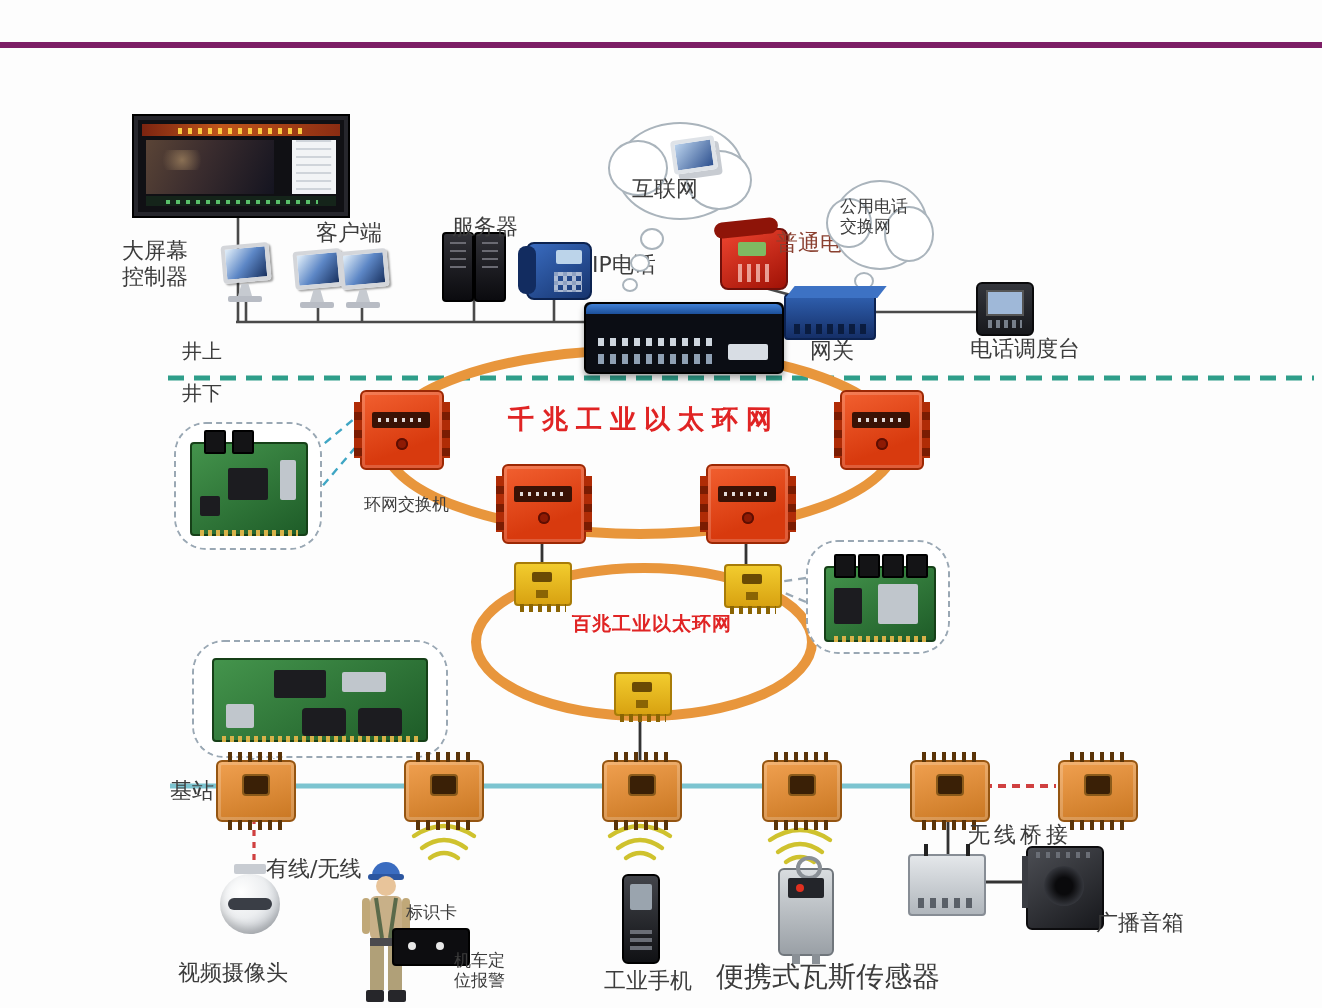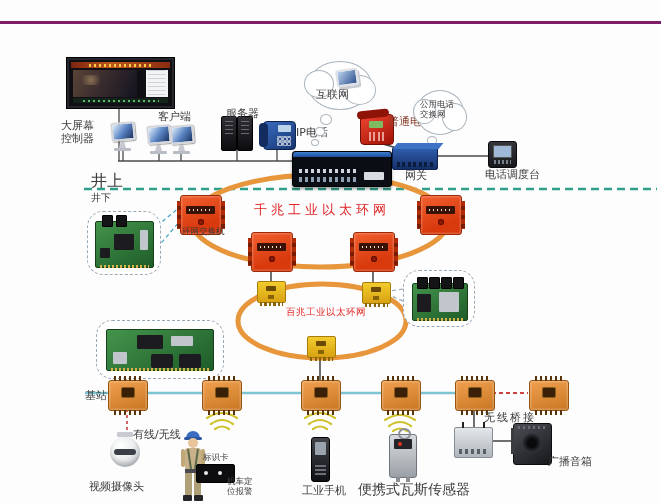--- a/index.html
+++ b/index.html
@@ -102,21 +102,21 @@
   .gas .foot{position:absolute;left:6px;bottom:-5px;width:4px;height:5px;background:#8a9096;box-shadow:10px 0 0 #8a9096;}
   .rpt{position:absolute;background:linear-gradient(#e4e7ea,#b0b6bc);border:1px solid #878d95;border-radius:2px;}
   .rpt::before,.rpt::after{content:'';position:absolute;top:-6px;width:2px;height:6px;background:#222;}
   .rpt::before{left:7px;} .rpt::after{right:7px;}
   .rpt i{position:absolute;left:4px;bottom:3px;right:4px;height:5px;background:repeating-linear-gradient(90deg,#5a6068 0 3px,transparent 3px 6px);}
   .spk{position:absolute;background:linear-gradient(145deg,#4c4e54,#17181c);border:1px solid #0c0c0e;border-radius:3px;}
   .spk::before{content:'';position:absolute;left:-3px;top:4px;width:3px;height:26px;background:#3a3c42;}
   .spk i{position:absolute;left:8px;top:9px;width:20px;height:20px;background:radial-gradient(circle,#0a0a0c 30%,#34363c 70%);border-radius:50%;}
   .spk b{position:absolute;left:4px;top:2px;right:4px;height:3px;background:repeating-linear-gradient(90deg,#6a6e76 0 2px,transparent 2px 5px);}
   
-  .ringlbl{position:absolute;color:#e02424;font-weight:normal;white-space:nowrap;}
+  .ringlbl{position:absolute;color:#e02424;font-weight:bold;white-space:nowrap;}
 </style>
 </head>
 <body>
 
 <div id="stage">
 
   <svg class="abs" width="661" height="504" style="left:0;top:0">
 
     <g stroke="#4a4a4a" stroke-width="1.3" fill="none">
       <path d="M119,104 V161"></path>
@@ -255,21 +255,21 @@
       <i></i>
     </div>
   <div class="lbl" style="left:405px;top:169px">网关</div>
 
   <div class="console" style="left:488px;top:141px;width:27px;height:25px">
     <div class="scr"></div>
       <div class="keys"></div>
   </div>
   <div class="lbl" style="left:485px;top:168px">电话调度台</div>
 
-  <div class="lbl" style="left:91px;top:171px;font-size:16px">井上</div>
+  <div class="lbl" style="left:91px;top:171px;font-size:10px">井上</div>
   <div class="lbl" style="left:91px;top:192px;font-size:10px">井下</div>
 
   <div class="ringlbl" style="left:254px;top:201px;font-size:13px;letter-spacing:4px">千兆工业以太环网</div>
 
   <div class="redbox" style="left:180px;top:195px">
       <div class="strip">
         <i></i>
       </div>
       <div class="dot"></div>
     </div>
@@ -284,21 +284,21 @@
         <i></i>
       </div>
       <div class="dot"></div>
     </div>
   <div class="redbox" style="left:353px;top:232px">
       <div class="strip">
         <i></i>
       </div>
       <div class="dot"></div>
     </div>
-  <div class="lbl" style="left:182px;top:226px;font-size:8.5px">环网交换机</div>
+  <div class="lbl" style="left:182px;top:248px;font-size:8.5px">环网交换机</div>
 
   <div class="callout" style="left:87px;top:211px;width:72px;height:62px">
     <div class="pcb" style="left:7px;top:9px;width:57px;height:45px">
       <div class="conn" style="left:6px"></div>
         <div class="conn" style="left:20px"></div>
       <div class="chip" style="left:18px;top:12px;width:20px;height:16px"></div>
       <div class="chip2" style="left:44px;top:8px;width:8px;height:20px"></div>
       <div class="chip" style="left:4px;top:26px;width:10px;height:10px"></div>
       <div class="gold"></div>
     </div>

